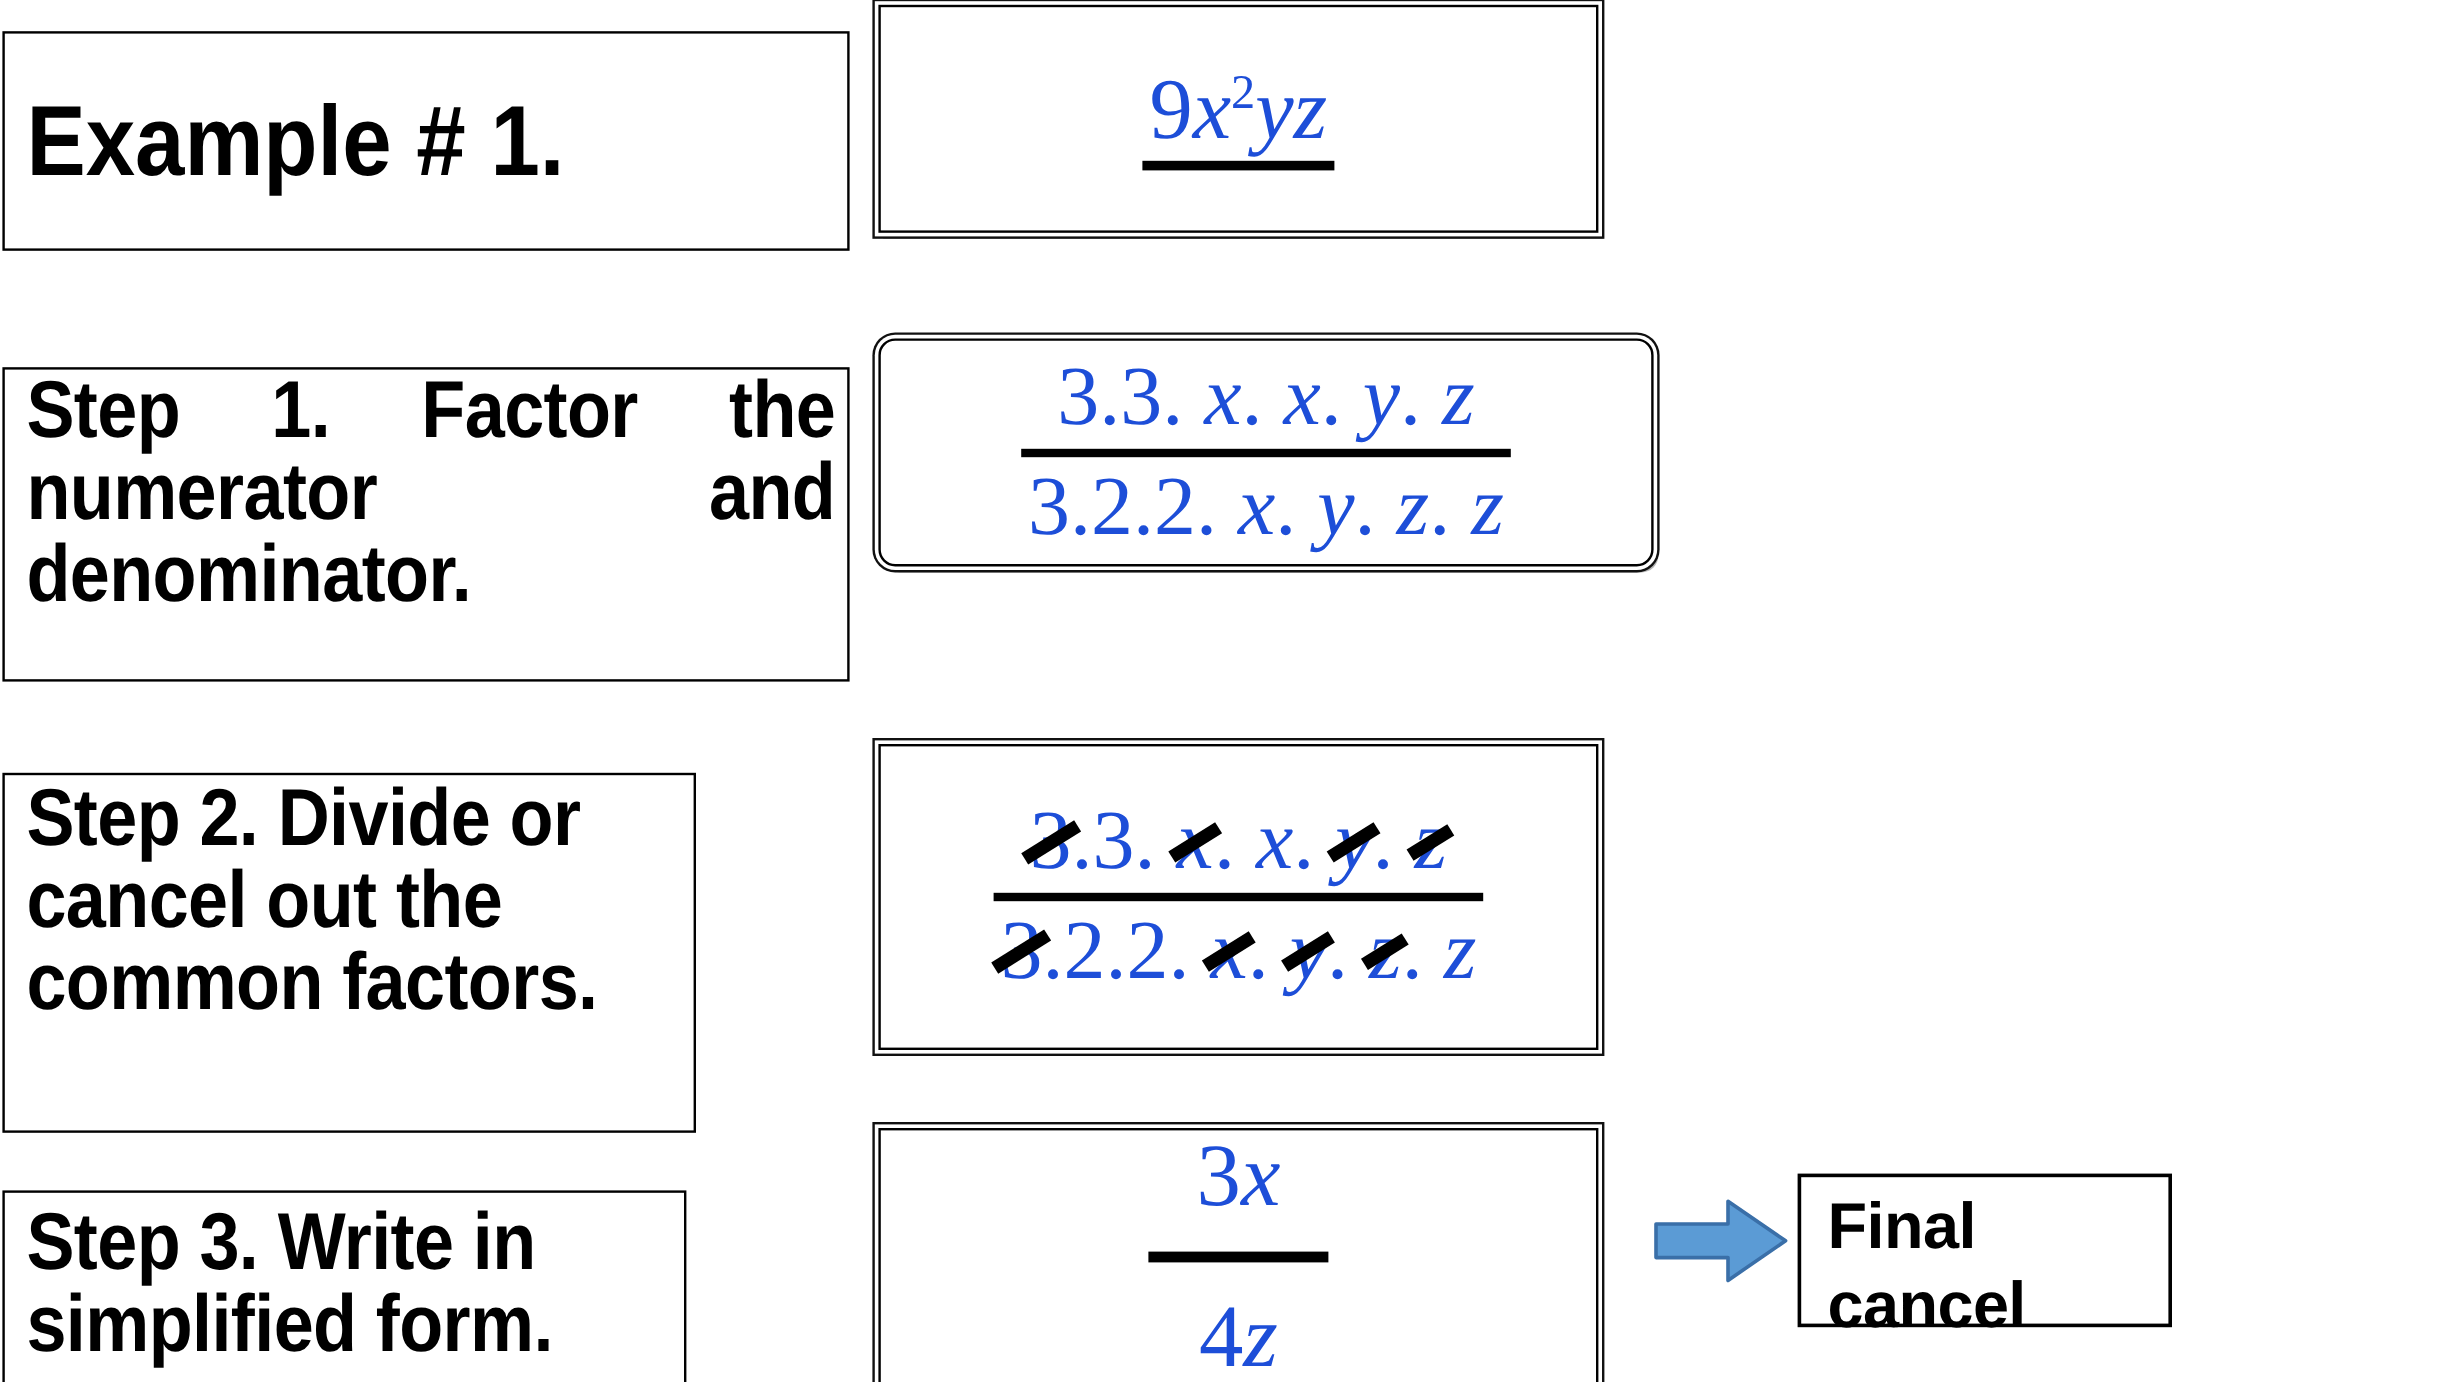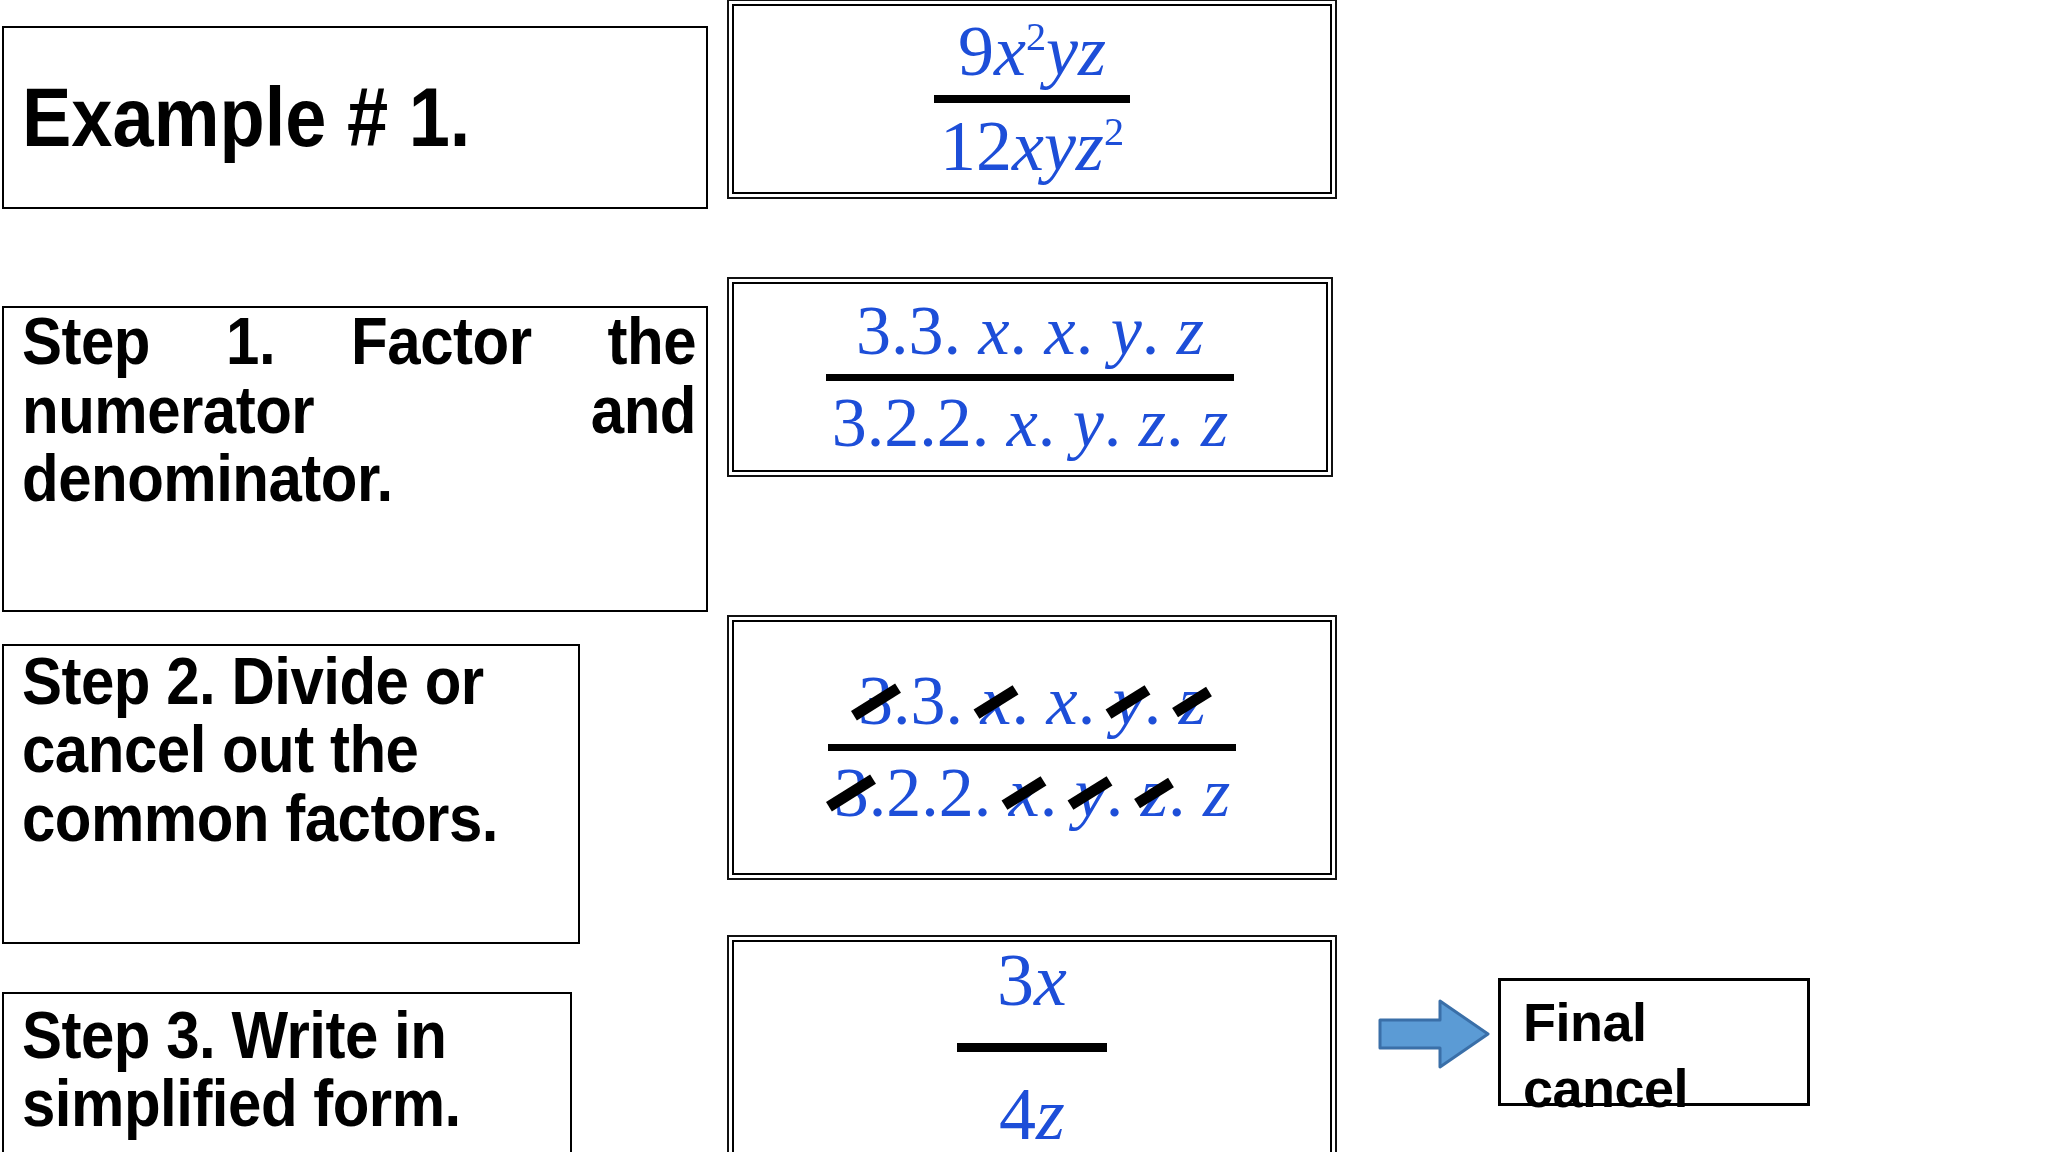--- a/index.html
+++ b/index.html
@@ -158,29 +158,28 @@
 <div class="stage">
 
   <div class="box label-box" style="left:2px; top:2px; width:706px; height:183px;">
     <div class="label-text t-example">Example # 1.</div>
   </div>
 
   <div class="box math-box" style="left:732px; top:4px; width:600px; height:190px;">
     <div class="frac f1">
       <span class="num"><span class="num-lit">9</span><span class="var">x</span><span class="sup">2</span><span class="var">yz</span></span>
       <span class="bar"></span>
-      <span class="den"><span class="num-lit">12</span><span class="var">xyz</span><span class="sup">2</span></span>
-    </div>
-  </div>
-
-  <div class="box label-box" style="left:2px; top:282px; width:706px; height:306px; align-items:flex-start; padding-top:14px;">
+    </div>
+  </div>
+
+  <div class="box label-box" style="left:2px; top:282px; width:706px; height:262px; align-items:flex-start; padding-top:14px;">
     <div class="label-text t-step1 justify">Step 1. Factor the numerator and denominator.</div>
   </div>
 
-  <div class="box math-box" style="left:732px; top:282px; width:596px; height:190px;">
+  <div class="box math-box" style="left:732px; top:282px; width:646px; height:190px;border-radius:14px;">
     <div class="frac f2">
       <span class="num"><span class="tok"><span class="num-lit">3</span></span><span class="tok"><span class="dot">.</span></span><span class="tok"><span class="num-lit">3</span></span><span class="tok"><span class="dot">. </span></span><span class="tok"><span class="var">x</span></span><span class="tok"><span class="dot">. </span></span><span class="tok"><span class="var">x</span></span><span class="tok"><span class="dot">. </span></span><span class="tok"><span class="var">y</span></span><span class="tok"><span class="dot">. </span></span><span class="tok"><span class="var">z</span></span></span>
       <span class="bar"></span>
       <span class="den"><span class="tok"><span class="num-lit">3</span></span><span class="tok"><span class="dot">.</span></span><span class="tok"><span class="num-lit">2</span></span><span class="tok"><span class="dot">.</span></span><span class="tok"><span class="num-lit">2</span></span><span class="tok"><span class="dot">. </span></span><span class="tok"><span class="var">x</span></span><span class="tok"><span class="dot">. </span></span><span class="tok"><span class="var">y</span></span><span class="tok"><span class="dot">. </span></span><span class="tok"><span class="var">z</span></span><span class="tok"><span class="dot">. </span></span><span class="tok"><span class="var">z</span></span></span>
     </div>
   </div>
 
   <div class="box label-box" style="left:2px; top:620px; width:578px; height:300px; align-items:flex-start; padding-top:12px;">
     <div class="label-text t-step2">Step 2. Divide or cancel out the common factors.</div>
   </div>

